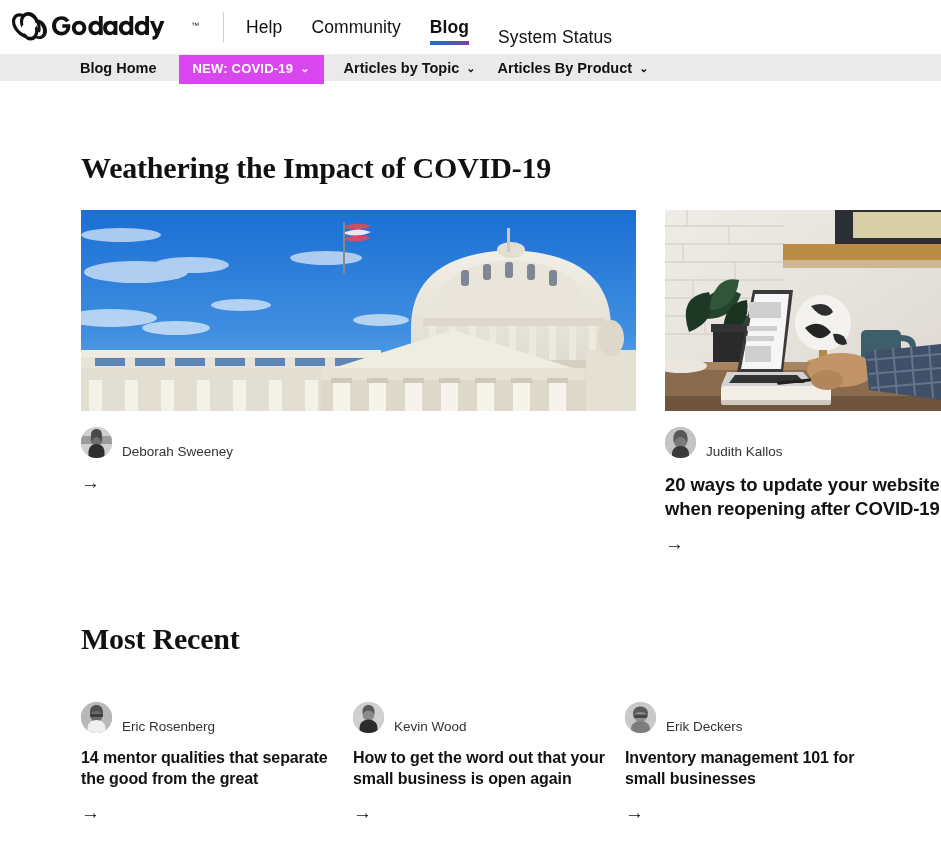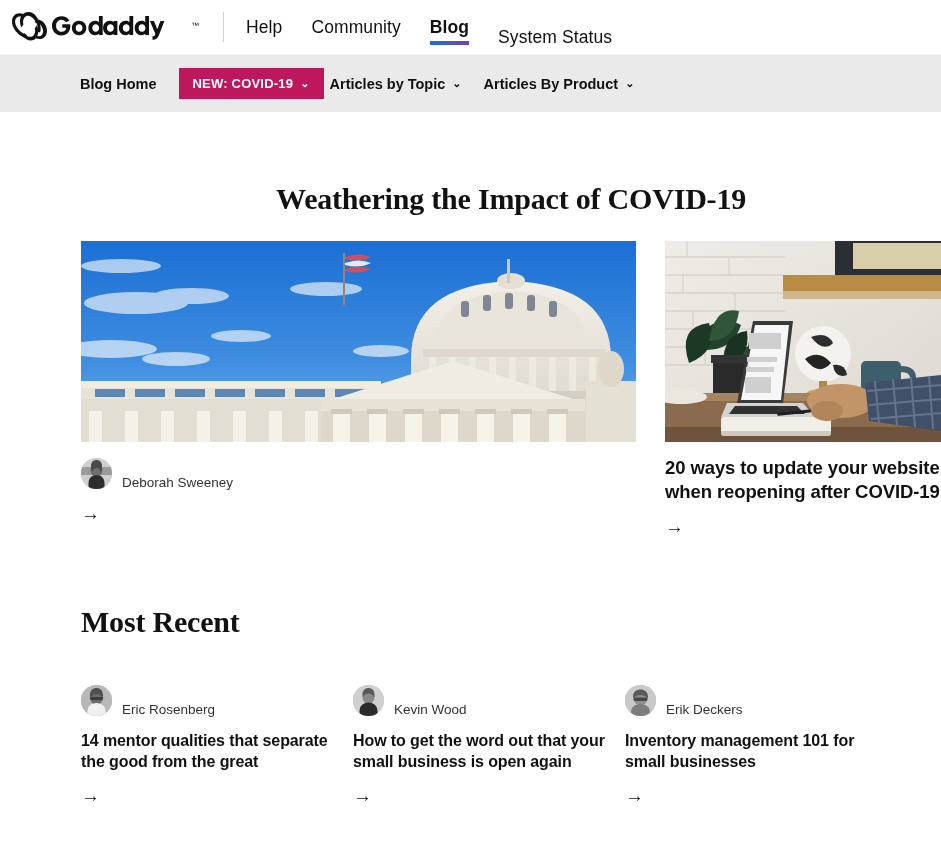--- a/index.html
+++ b/index.html
@@ -45,58 +45,58 @@
   .mainnav-item.active::after {
     content: "";
     position: absolute;
     left: 0; right: 0; bottom: 6px;
     height: 4px;
     background: linear-gradient(90deg, #1f6fd0 0%, #3a5fc4 40%, #7b3fa0 100%);
   }
 
   
   .subnav {
-    height: 57px;
+    height: 26px;
     background: #eaeaea;
     display: flex;
     align-items: center;
     padding-left: 80px;
   }
   .subnav-item {
     font-size: 14.5px;
     color: #111111;
     font-weight: bold;
     margin-right: 22px;
     cursor: pointer;
     display: flex;
     align-items: center;
     gap: 7px;
     white-space: nowrap;
   }
   .subnav-item.pill {
-    background: #be185d;
+    background: #d946ef;
     color: #ffffff;
     padding: 8px 14px;
     font-size: 13px;
     letter-spacing: .2px;
-    margin-right: 6px;
+    margin-right: 20px;
   }
   .chev { font-size: 11px; line-height: 1; display: inline-block; }
 
   
   .content { padding: 0 0 0 81px; }
 
   .section-title {
     font-family: "Liberation Serif", serif;
     font-weight: bold;
     font-size: 30px;
     color: #111111;
     letter-spacing: -0.2px;
   }
-  .sec1-title { margin-top: 70px; text-align: center; }
+  .sec1-title { margin-top: 70px; }
   .sec2-title { margin-top: 68px; }
 
   
   .featured-row {
     display: flex;
     gap: 29px;
     margin-top: 25px;
   }
   .featured-card { width: 555px; flex: 0 0 auto; }
   .featured-card.second { width: 276px; }
@@ -439,20 +439,31 @@
                 <line x1="202" y1="150" x2="276" y2="144"></line>
                 <line x1="204" y1="164" x2="276" y2="158"></line>
                 <line x1="206" y1="178" x2="276" y2="172"></line>
               </g>
             </g>
 
             <ellipse cx="16" cy="156" rx="26" ry="7" fill="#ebe7df"></ellipse>
           </svg>
         </div>
 
+        <div class="byline">
+          <span class="avatar">
+            <svg viewBox="0 0 31 31">
+              <rect width="31" height="31" fill="#c4c4c4"></rect>
+              <ellipse cx="15.5" cy="13" rx="7" ry="8" fill="#7a7a7a"></ellipse>
+              <path d="M15.5 19c-5.5 0-8.5 3.5-8.5 8v4h17v-4c0-4.5-3-8-8.5-8z" fill="#3a3a3a"></path>
+              <path d="M8.5 11c0-5 3-8 7-8s7 3 7 8c0 2-.5 5-.5 5s-1.5-6-6.5-6-6.5 6-6.5 6-.5-3-.5-5z" fill="#585858"></path>
+            </svg>
+          </span>
+          <span class="author">Judith Kallos</span>
+        </div>
 
         <div class="card-title">20 ways to update your website when reopening after COVID-19</div>
         <div class="arrow">→</div>
       </div>
     </div>
 
     <div class="section-title sec2-title">Most Recent</div>
 
     <div class="recent-row">
 

